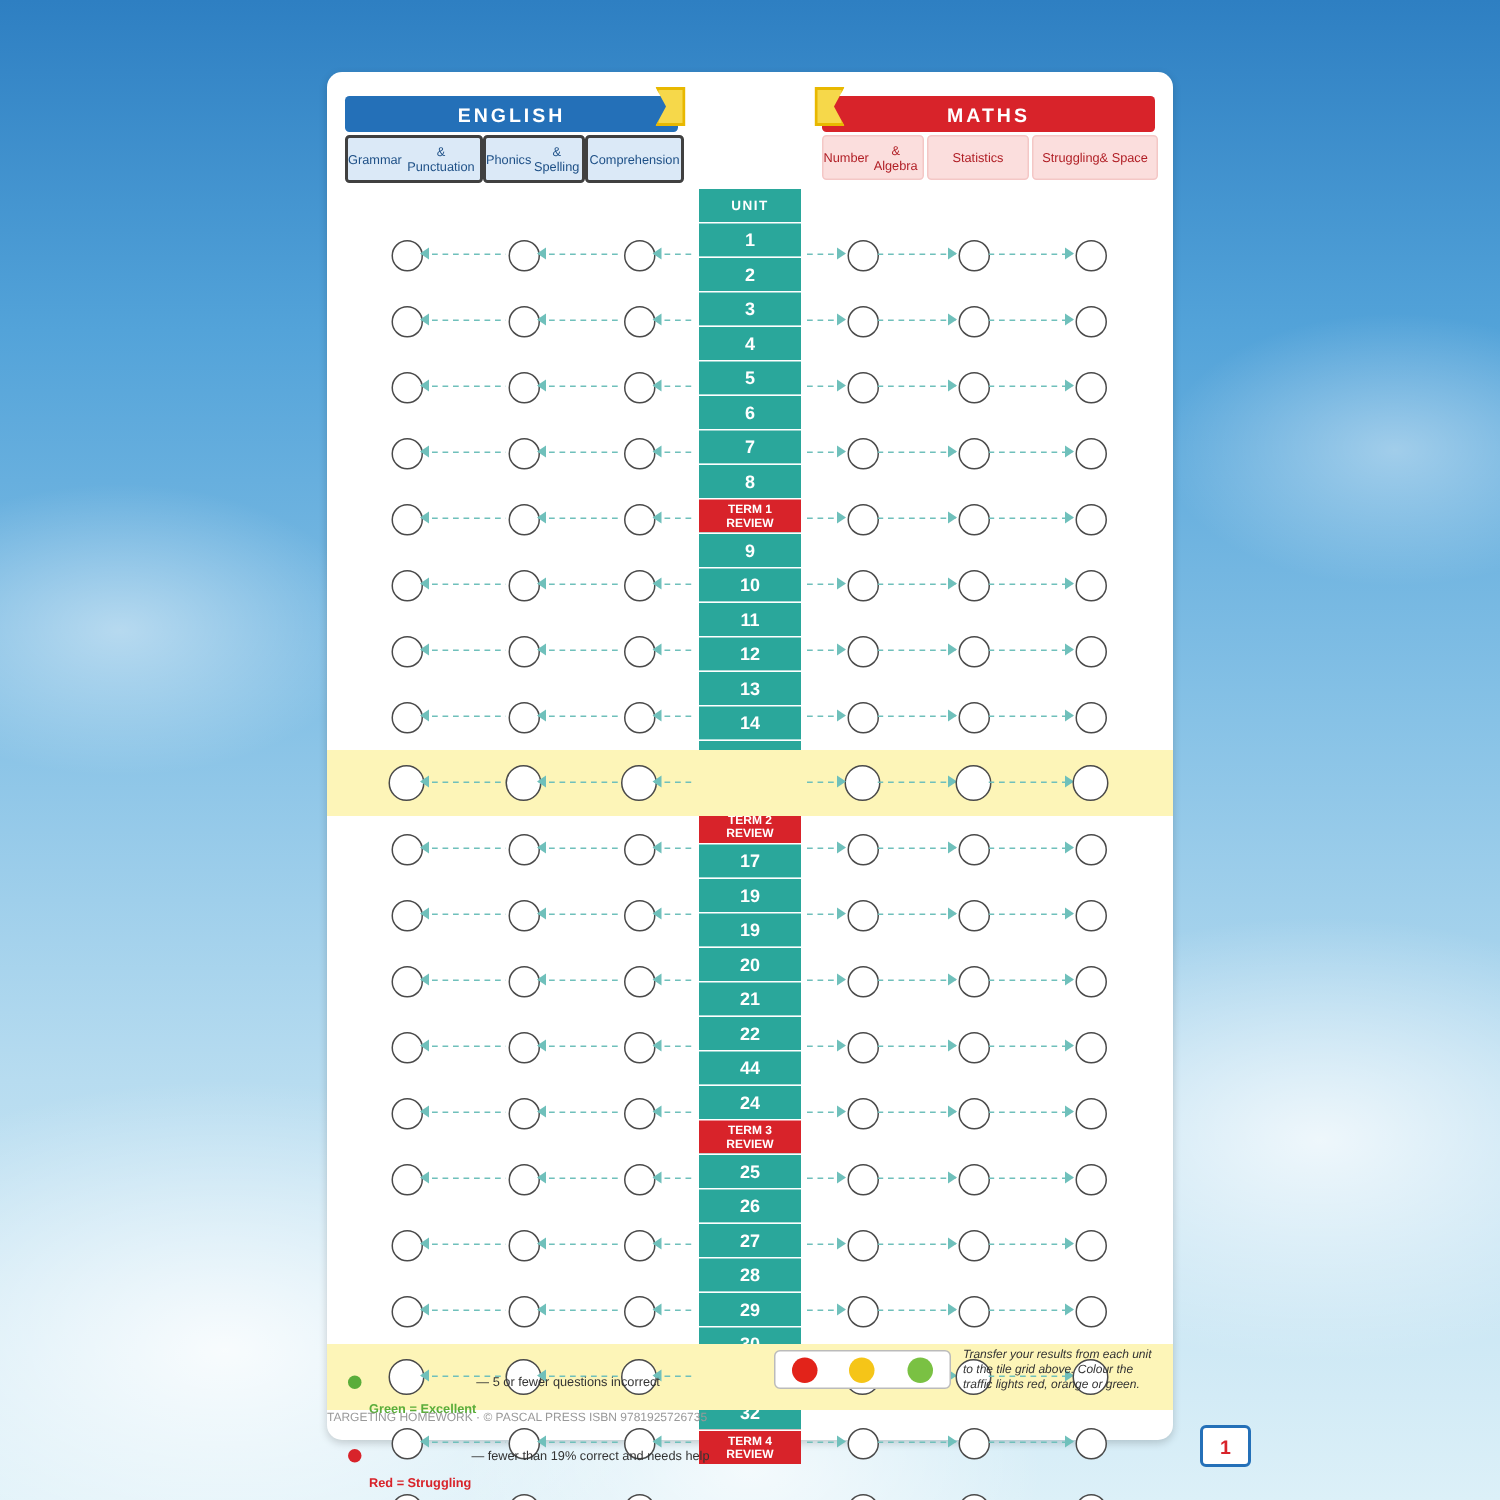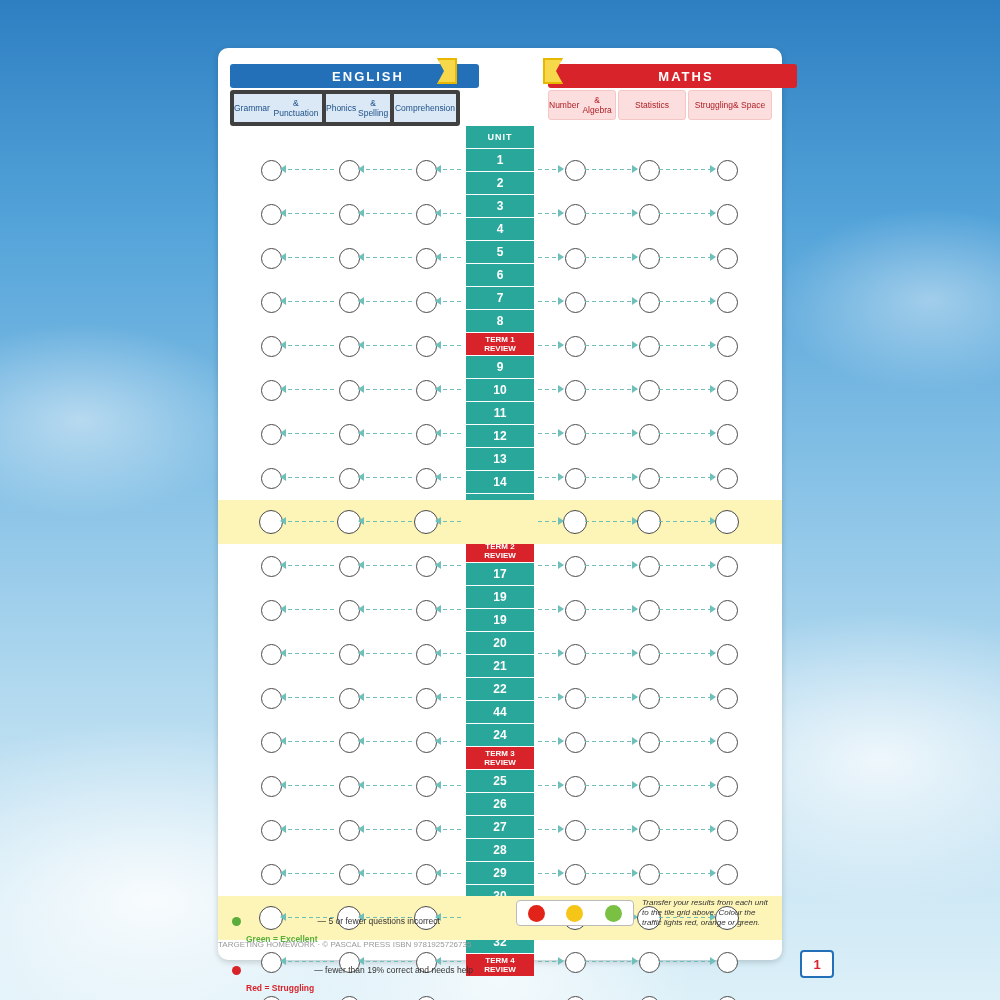--- a/index.html
+++ b/index.html
@@ -25,28 +25,28 @@
   }
   #sheet{
     position:absolute;left:218px;top:48px;width:564px;height:912px;
     background:#ffffff;border-radius:10px;
     box-shadow:0 2px 6px rgba(0,0,0,.18);
   }
 
   
   .hdr{position:absolute;top:16px;height:24px;border-radius:3px;
        color:#fff;font-weight:bold;font-size:13px;letter-spacing:2px;
-       display:flex;align-items:center;justify-content:center;padding-left:27px;}
+       display:flex;align-items:center;justify-content:center;}
   #hdr-eng{left:12px;width:222px;background:#2470b8;}
   #hdr-math{left:330px;width:222px;background:#d8232a;}
 
   .subhdr{position:absolute;top:42px;height:28px;border-radius:3px;
           font-size:8.5px;line-height:10px;text-align:center;
           display:flex;align-items:center;justify-content:center;}
-  .sub-e{background:#dbe9f7;color:#1d4f86;border:4px solid #404040;}
+  .sub-e{background:#dbe9f7;color:#1d4f86;border:2px solid #404040;}
   .sub-m{background:#fbdedd;color:#b01d24;border:1px solid #f4c7c6;}
   #se0{left:12px;width:88px;}
   #se1{left:104px;width:64px;}
   #se2{left:172px;width:62px;}
   #sm0{left:330px;width:66px;}
   #sm1{left:400px;width:66px;}
   #sm2{left:470px;width:82px;}
 
   
   #banner{position:absolute;left:221px;top:2px;width:122px;height:48px;}

